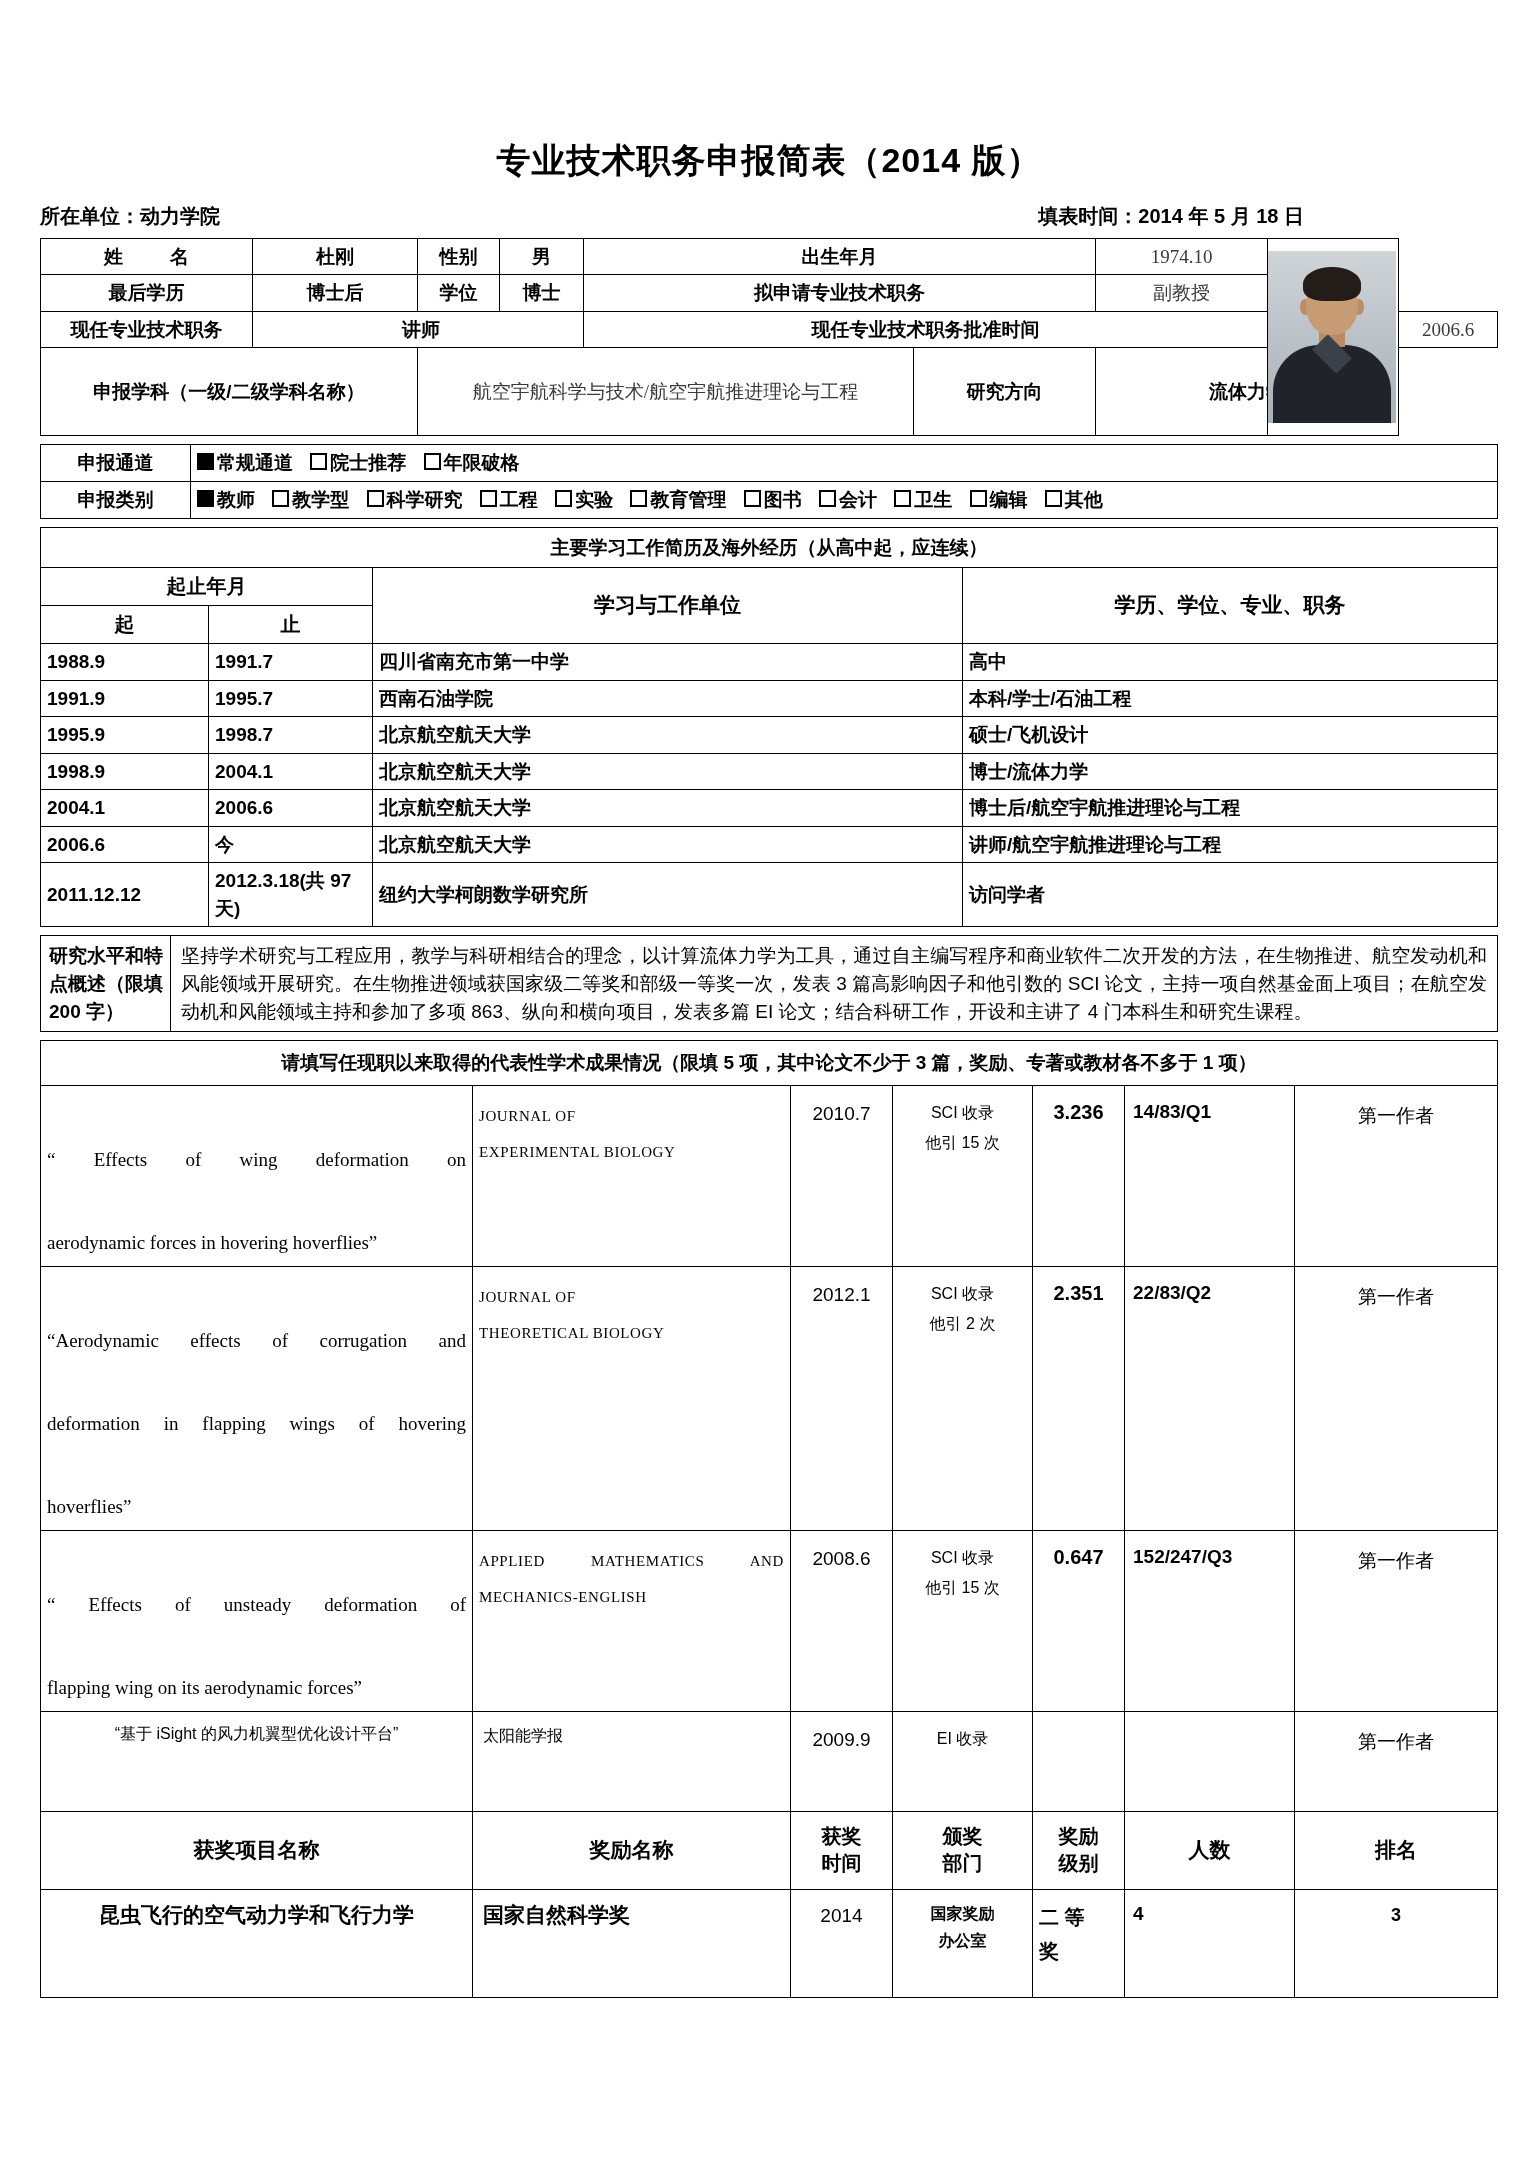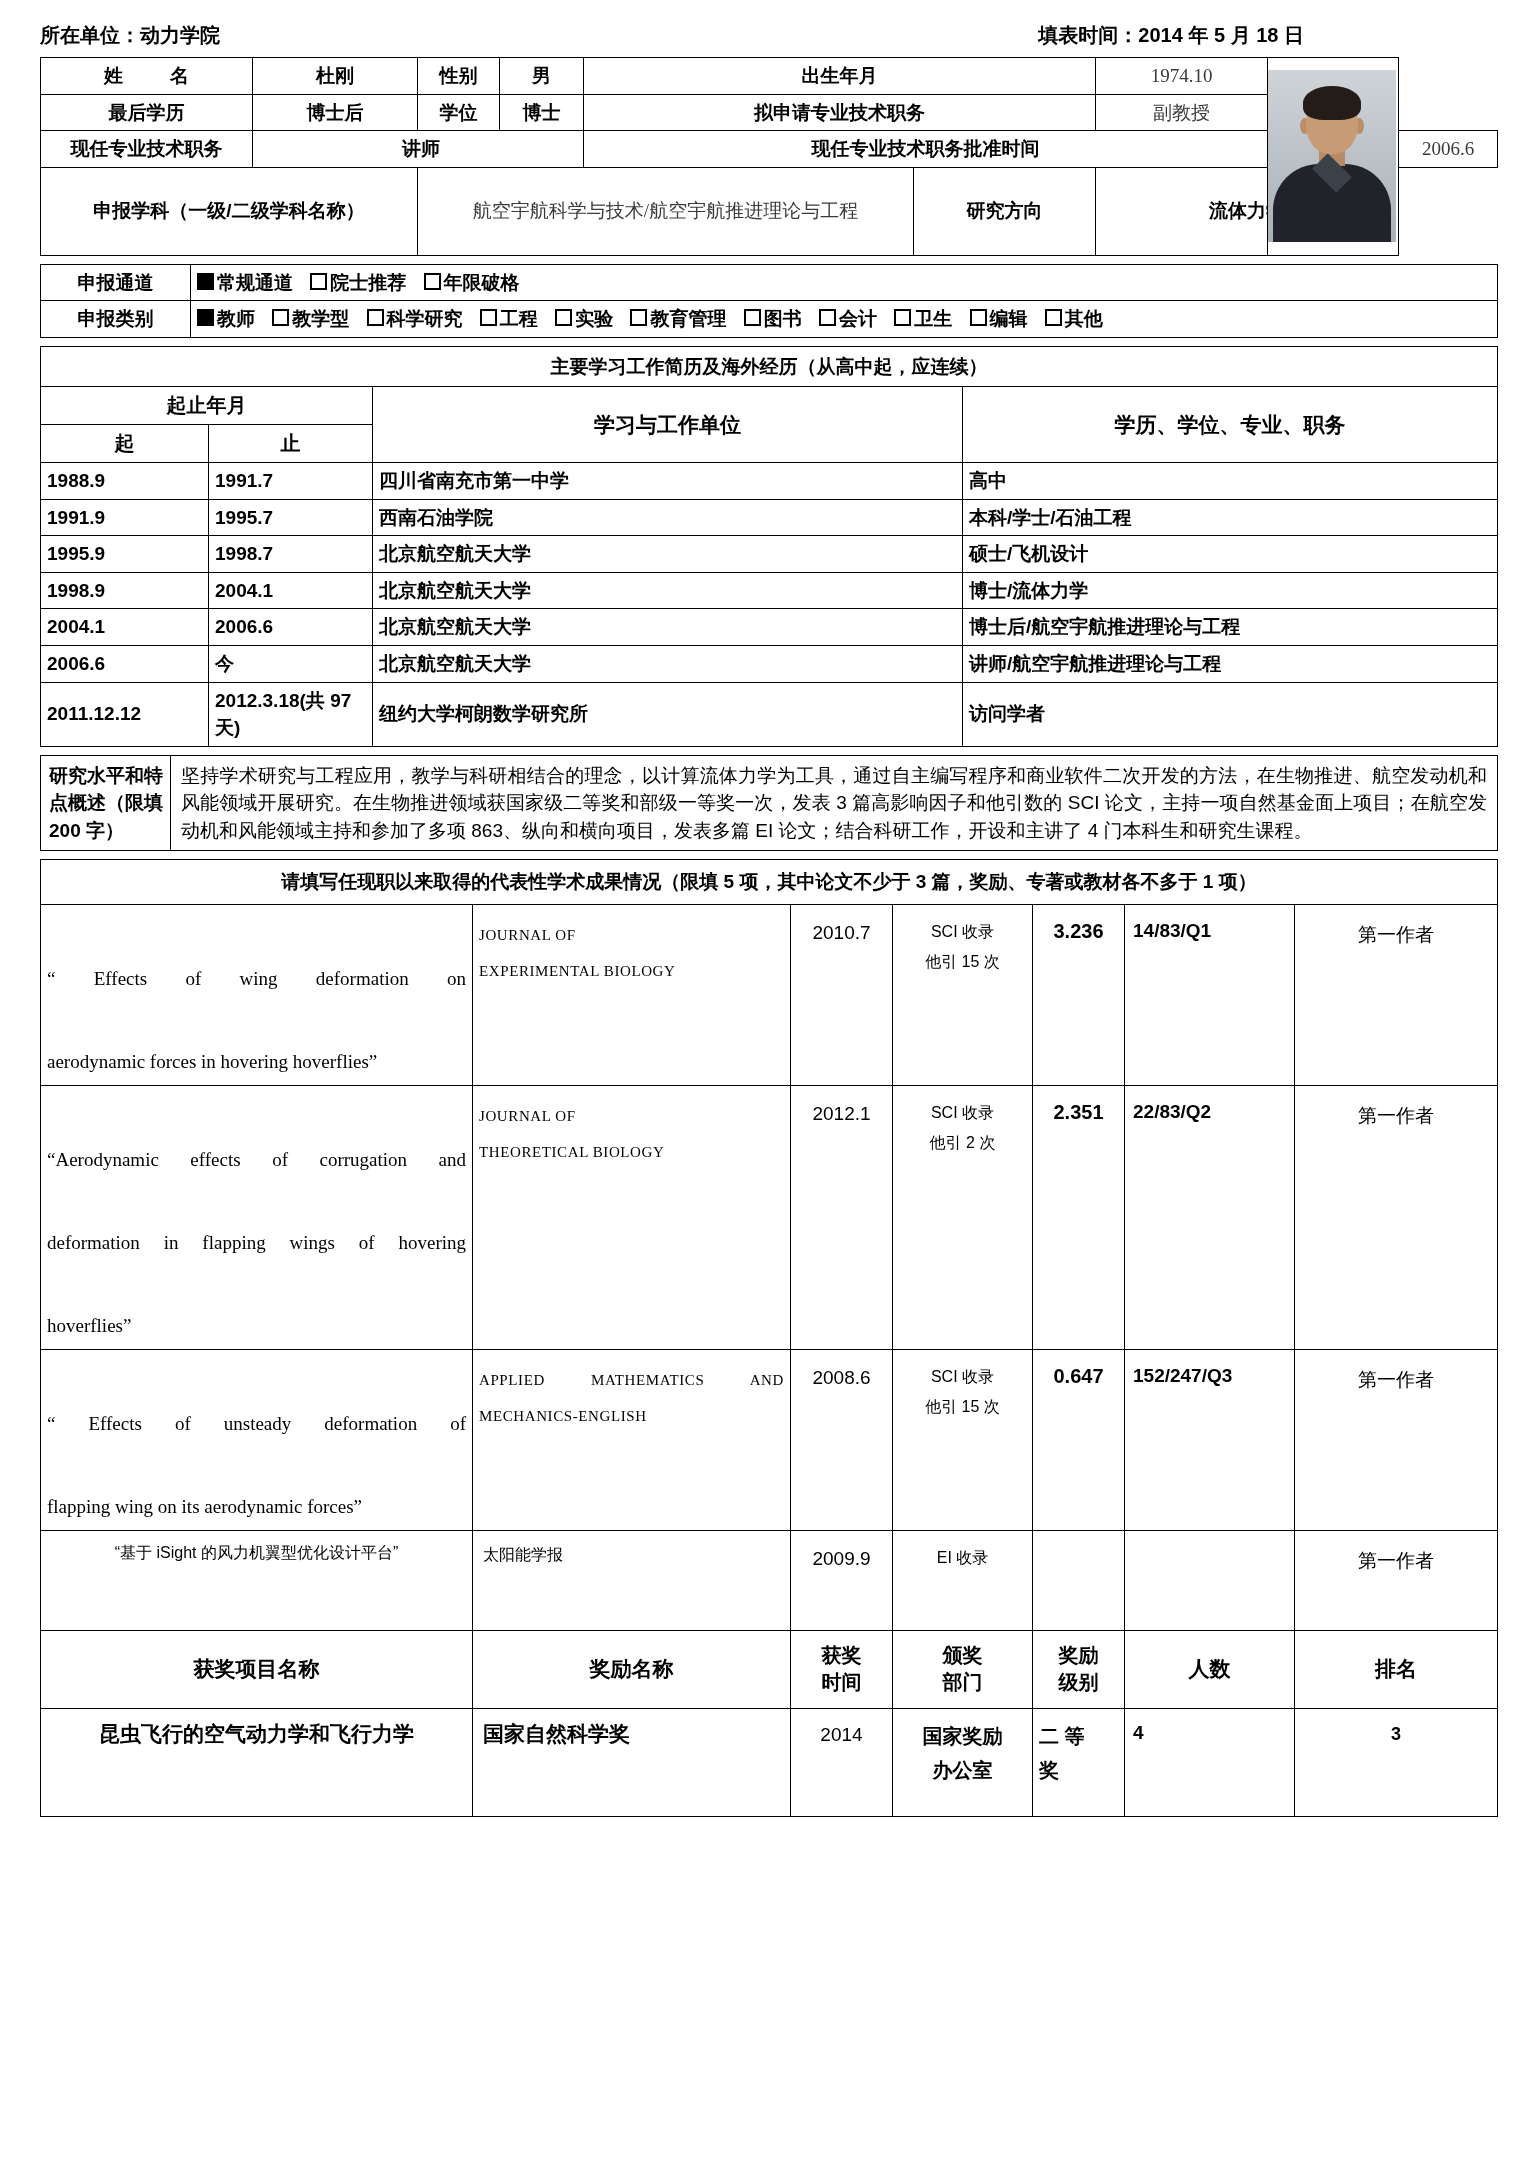--- a/index.html
+++ b/index.html
@@ -248,20 +248,21 @@
     font-size: 18px;
     font-weight: bold;
     padding: 5px 8px;
   }
 </style>
 </head>
 <body>
 
 <div class="page">
 
+  <div class="doc-title">专业技术职务申报简表（2014 版）</div>
 
   <div class="meta-line">
     <div class="meta-left">所在单位：动力学院</div>
     <div class="meta-right">填表时间：2014 年 5 月 18 日</div>
   </div>
 
   <table class="ftab" style="margin-top:8px;">
     <colgroup>
       <col style="width:212px">
         <col style="width:165px">
@@ -532,21 +533,21 @@
             <div>级别</div>
       </td>
       <td class="lbl" style="font-size:21px">人数</td>
       <td class="lbl" style="font-size:21px">排名</td>
     </tr>
 
     <tr style="height:108px">
       <td class="lbl" style="vertical-align:top;padding-top:10px;font-size:21px">昆虫飞行的空气动力学和飞行力学</td>
       <td class="lbl" style="vertical-align:top;padding-top:10px;font-size:21px;text-align:left;padding-left:10px">国家自然科学奖</td>
       <td class="date-cell" style="vertical-align:top;padding-top:12px;font-size:19px">2014</td>
-      <td class="lbl" style="vertical-align:top;padding-top:10px;font-size:20px;line-height:1.7">
+      <td class="lbl" style="vertical-align:top;padding-top:10px;font-size:16px;line-height:1.7">
         <div>国家奖励</div>
             <div>办公室</div>
       </td>
       <td class="lbl" style="vertical-align:top;padding-top:10px;font-size:20px;line-height:1.7;text-align:left">
         <div>二 等</div>
             <div>奖</div>
       </td>
       <td class="num-cell" style="vertical-align:top;padding-top:10px">4</td>
       <td class="lbl" style="vertical-align:top;padding-top:12px;font-size:18px">3</td>
     </tr>

